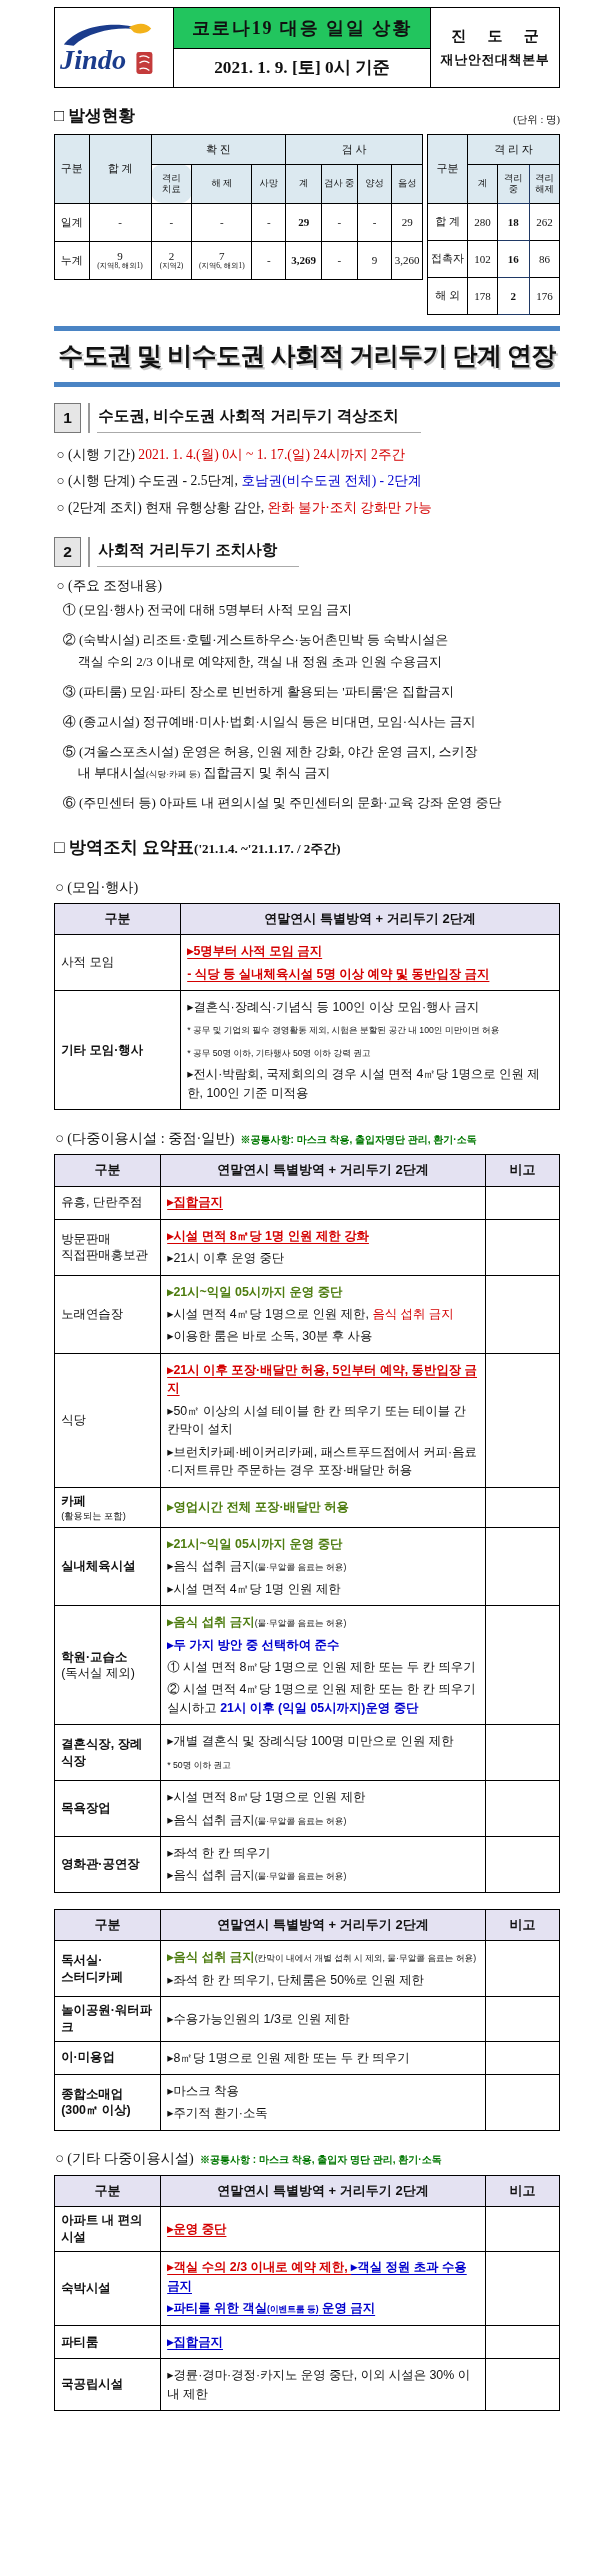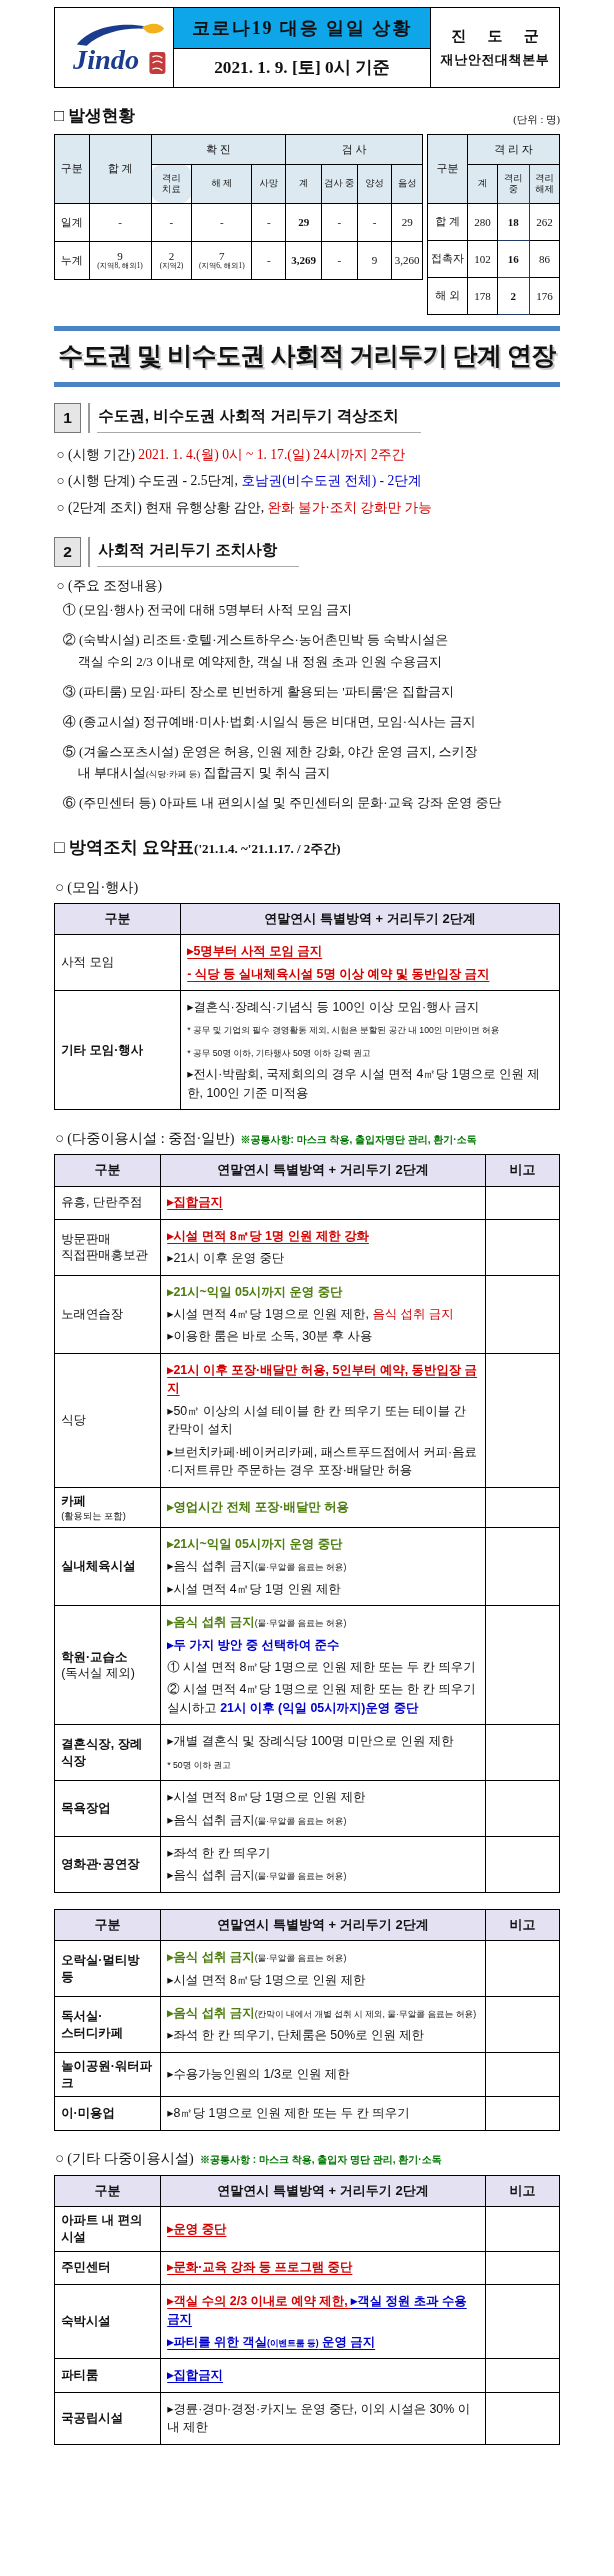--- a/index.html
+++ b/index.html
@@ -3,23 +3,23 @@
 <meta charset="utf-8">
 <style>
   html,body{margin:0;padding:0;background:#fff;}
   .page{width:614px;height:2576px;overflow:hidden;background:#fff;color:#111;
         font-family:"Liberation Serif", serif;}
   .content{width:506px;margin-left:54px;padding-top:7.4px;}
 
   
   table.hdr{border-collapse:collapse;width:100%;table-layout:fixed;}
   table.hdr td{border:1.2px solid #000;vertical-align:middle;padding:0;}
-  td.logo-cell{width:118px;text-align:right;}
+  td.logo-cell{width:118px;text-align:left;}
   td.mid-cell{width:256px;}
-  .mid-top{background:#0ea5e9;border-bottom:0.9px solid #000;height:40px;line-height:40px;
+  .mid-top{background:#22c55e;border-bottom:0.9px solid #000;height:40px;line-height:40px;
            text-align:center;font-size:18px;font-weight:bold;letter-spacing:1.9px;}
   .mid-bot{height:38px;line-height:38px;text-align:center;font-size:17.3px;font-weight:bold;}
   td.org-cell{text-align:center;}
   .org-name{font-size:15px;font-weight:bold;letter-spacing:8.7px;padding:6.2px 0 5px 8.7px;}
   .org-dept{font-size:13px;font-weight:bold;letter-spacing:0.6px;padding-bottom:5px;}
 
   
   .status-head{display:flex;justify-content:space-between;align-items:flex-end;margin:16px 0 6.2px 0;}
   .status-title{font-size:16.7px;font-weight:bold;}
   .status-unit{font-size:10.5px;}
@@ -474,30 +474,20 @@
           <thead>
             <tr>
               <th>구분</th>
               <th>연말연시 특별방역 + 거리두기 2단계</th>
               <th>비고</th>
             </tr>
           </thead>
           <tbody>
             <tr>
               <td class="catcell">
-                <div class="cat-line bold">오락실·멀티방 등</div>
-              </td>
-              <td class="contcell">
-                <div class="line"><span class="seg r">▸음식 섭취 금지</span><span class="seg ks">(물·무알콜 음료는 허용)</span></div>
-                <div class="line"><span class="seg k">▸시설 면적 8㎡당 1명으로 인원 제한</span></div>
-              </td>
-              <td class="remarkcell"></td>
-            </tr>
-            <tr>
-              <td class="catcell">
                 <div class="cat-line bold">독서실·</div>
                 <div class="cat-line bold">스터디카페</div>
               </td>
               <td class="contcell">
                 <div class="line"><span class="seg r">▸음식 섭취 금지</span><span class="seg ks">(칸막이 내에서 개별 섭취 시 제외, 물·무알콜 음료는 허용)</span></div>
                 <div class="line"><span class="seg k">▸좌석 한 칸 띄우기, 단체룸은 50%로 인원 제한</span></div>
               </td>
               <td class="remarkcell"></td>
             </tr>
             <tr>
@@ -508,20 +498,31 @@
                 <div class="line"><span class="seg k">▸수용가능인원의 1/3로 인원 제한</span></div>
               </td>
               <td class="remarkcell"></td>
             </tr>
             <tr>
               <td class="catcell">
                 <div class="cat-line bold">이·미용업</div>
               </td>
               <td class="contcell">
                 <div class="line"><span class="seg k">▸8㎡당 1명으로 인원 제한 또는 두 칸 띄우기</span></div>
+              </td>
+              <td class="remarkcell"></td>
+            </tr>
+            <tr>
+              <td class="catcell">
+                <div class="cat-line bold">종합소매업</div>
+                <div class="cat-line bold">(300㎡ 이상)</div>
+              </td>
+              <td class="contcell">
+                <div class="line"><span class="seg k">▸마스크 착용</span></div>
+                <div class="line"><span class="seg k">▸주기적 환기·소독</span></div>
               </td>
               <td class="remarkcell"></td>
             </tr>
           </tbody>
         </table>
         <div class="sub-label"><span>○ (기타 다중이용시설)</span><span class="green">※공통사항 : 마스크 착용, 출입자 명단 관리, 환기·소독</span></div>
         <table class="sum">
           <colgroup>
             <col style="width: 106px;">
             <col>
@@ -539,29 +540,20 @@
               <td class="catcell">
                 <div class="cat-line bold">아파트 내 편의시설</div>
               </td>
               <td class="contcell">
                 <div class="line"><span class="seg ru">▸운영 중단</span></div>
               </td>
               <td class="remarkcell"></td>
             </tr>
             <tr>
               <td class="catcell">
-                <div class="cat-line bold">주민센터</div>
-              </td>
-              <td class="contcell">
-                <div class="line"><span class="seg ru">▸문화·교육 강좌 등 프로그램 중단</span></div>
-              </td>
-              <td class="remarkcell"></td>
-            </tr>
-            <tr>
-              <td class="catcell">
                 <div class="cat-line bold">숙박시설</div>
               </td>
               <td class="contcell">
                 <div class="line"><span class="seg ru">▸객실 수의 2/3 이내로 예약 제한, </span><span class="seg bu">▸객실 정원 초과 수용 금지</span></div>
                 <div class="line"><span class="seg bu">▸파티를 위한 객실</span><span class="seg bus">(이벤트룸 등)</span><span class="seg bu"> 운영 금지</span></div>
               </td>
               <td class="remarkcell"></td>
             </tr>
             <tr>
               <td class="catcell">

